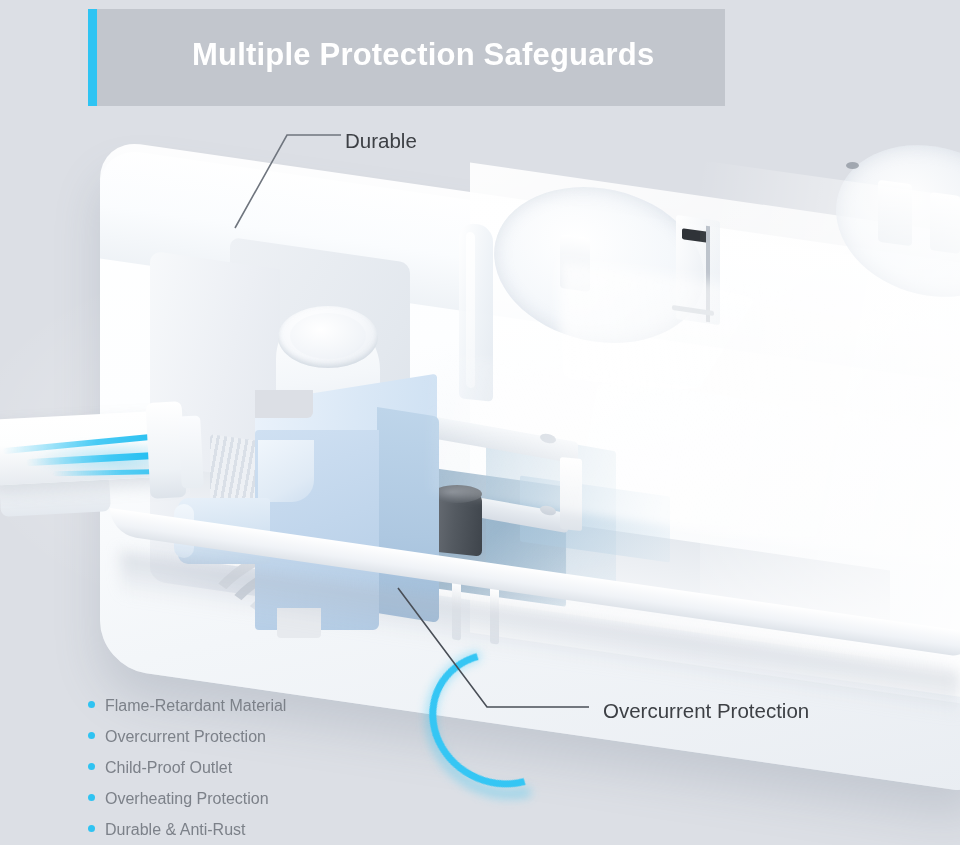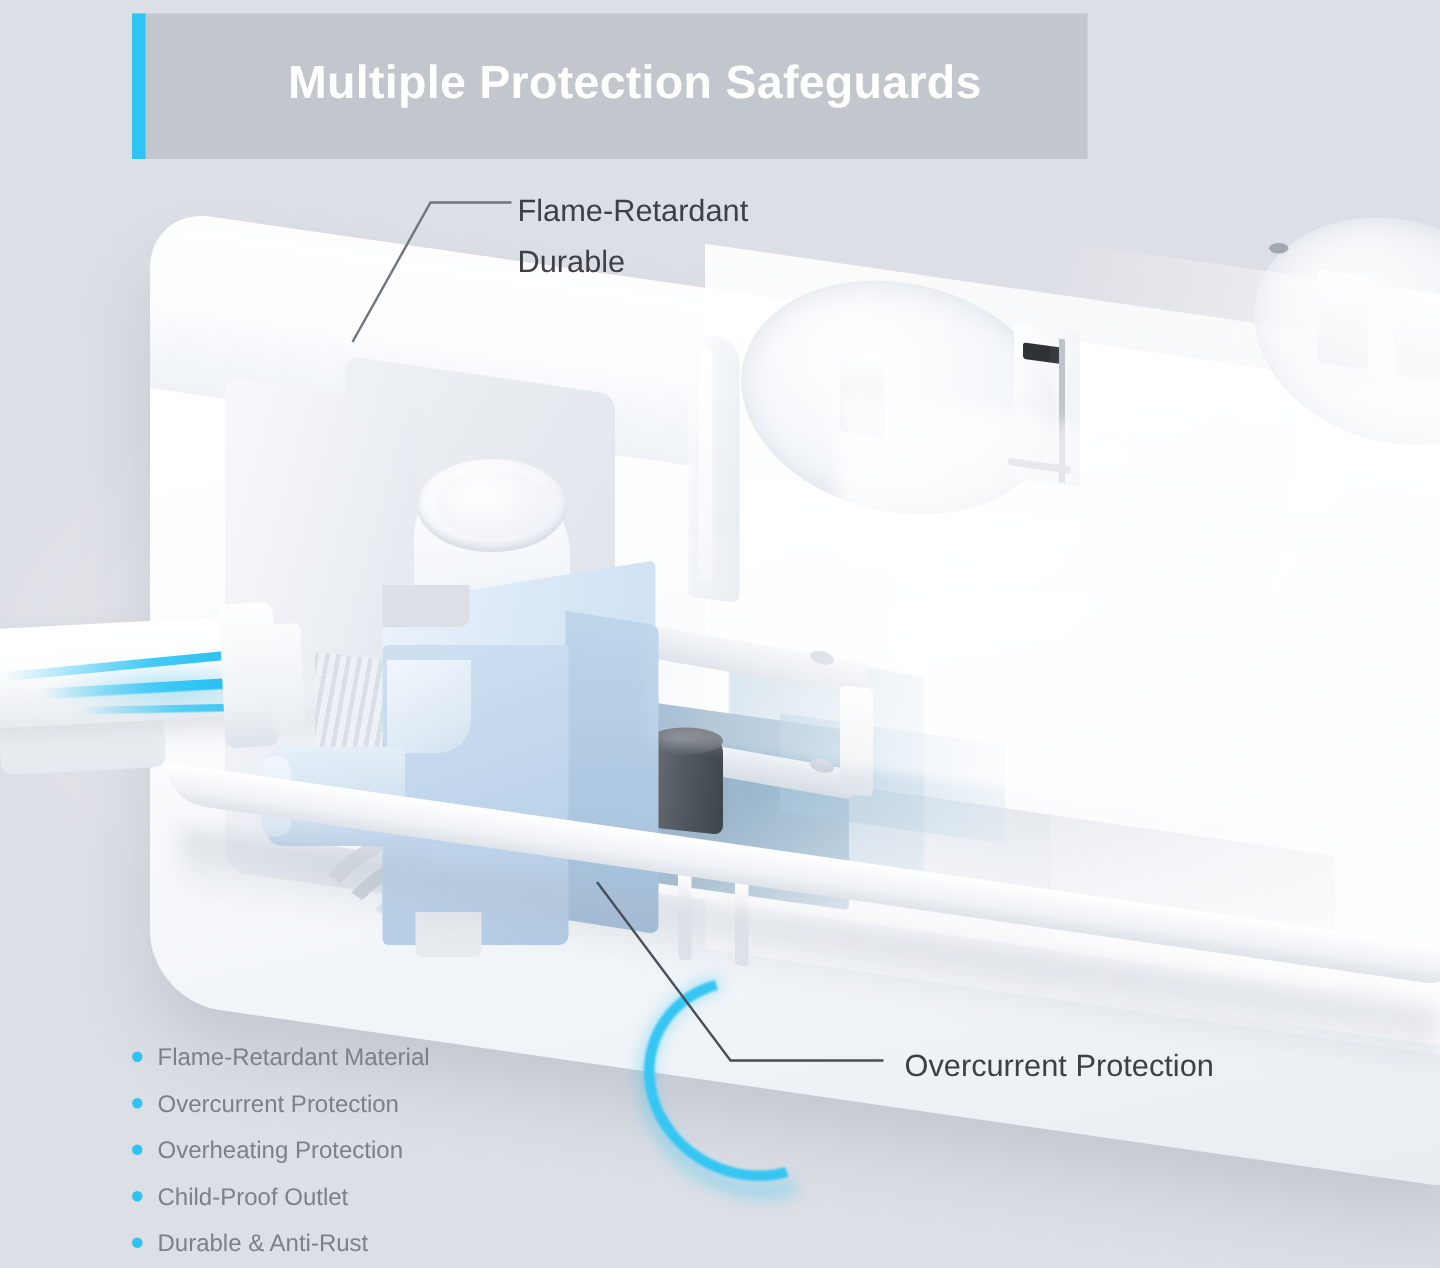--- a/index.html
+++ b/index.html
@@ -308,21 +308,20 @@
     <div class="housing-lip"></div>
     <div class="housing-shadow"></div>
   </div>
 
   <svg class="leader" viewBox="0 0 960 845" xmlns="http://www.w3.org/2000/svg">
     <polyline points="235,228 287,135 341,135" fill="none" stroke="#6f757e" stroke-width="1.6"></polyline>
     <polyline points="398,588 487,707 589,707" fill="none" stroke="#4a4f57" stroke-width="1.6"></polyline>
   </svg>
 
   <div class="callout-text callout-1">
-    <div>Flame-Retardant</div>
     <div>Durable</div>
   </div>
   <div class="callout-text callout-2">
     <div>Overcurrent Protection</div>
   </div>
 
   <div class="banner"></div>
   <div class="banner-accent"></div>
   <div class="banner-title">Multiple Protection Safeguards</div>
 
@@ -330,25 +329,25 @@
     <div class="feature-row">
       <span class="feature-dot"></span>
       <span class="feature-label">Flame-Retardant Material</span>
     </div>
     <div class="feature-row">
       <span class="feature-dot"></span>
       <span class="feature-label">Overcurrent Protection</span>
     </div>
     <div class="feature-row">
       <span class="feature-dot"></span>
+      <span class="feature-label">Child-Proof Outlet</span>
+    </div>
+    <div class="feature-row">
+      <span class="feature-dot"></span>
       <span class="feature-label">Overheating Protection</span>
     </div>
     <div class="feature-row">
       <span class="feature-dot"></span>
-      <span class="feature-label">Child-Proof Outlet</span>
-    </div>
-    <div class="feature-row">
-      <span class="feature-dot"></span>
       <span class="feature-label">Durable &amp; Anti-Rust</span>
     </div>
   </div>
 
 </div>
 
 </body></html>

